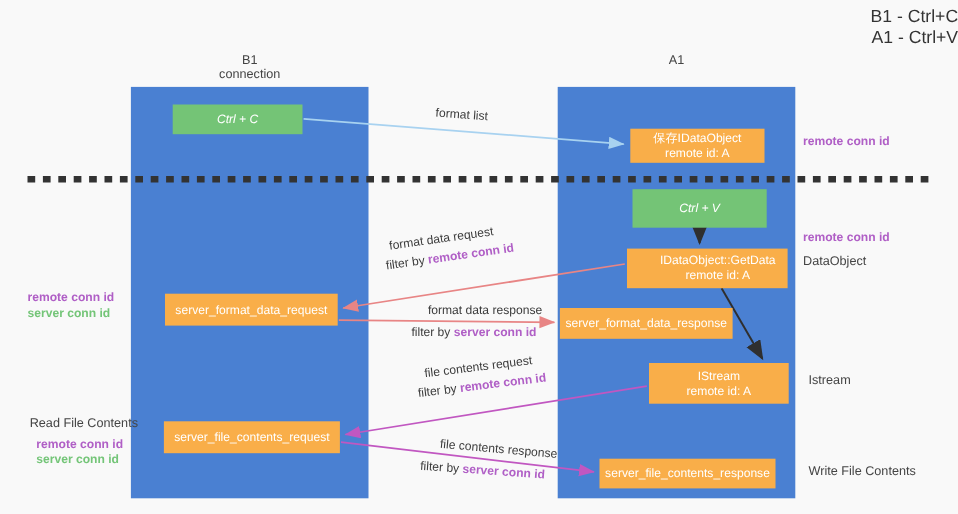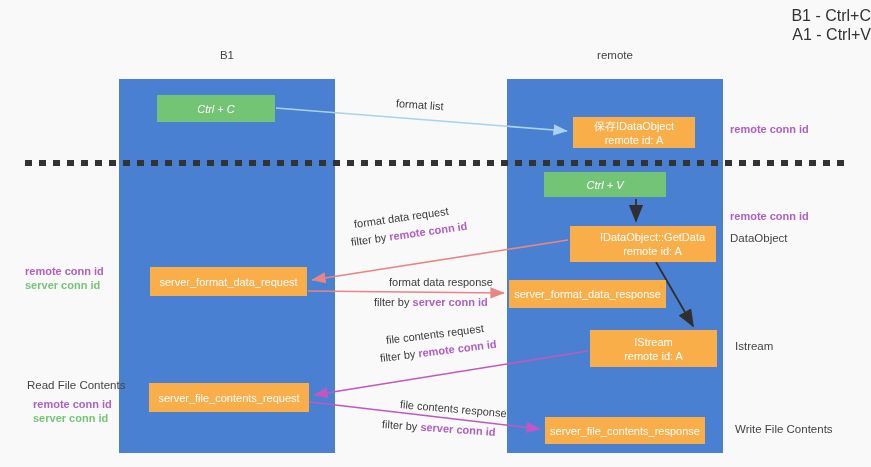--- a/index.html
+++ b/index.html
@@ -32,23 +32,24 @@
 
 <div id="stage">
 
   <div class="abs title">
     <div>B1 - Ctrl+C</div>
     <div>A1 - Ctrl+V</div>
   </div>
 
   <div class="abs lifeline-header" style="left:119px;">
     <div>B1</div>
+    <div>connection</div>
   </div>
   <div class="abs lifeline-header" style="left:507px;">
-    <div>remote</div>
+    <div>A1</div>
   </div>
 
   <div class="abs lifeline" style="left:119px;"></div>
   <div class="abs lifeline" style="left:507px;"></div>
 
   <svg class="arrows" width="871" height="467" viewBox="0 0 871 467">
     <defs>
       <marker id="mBlue" markerWidth="10" markerHeight="8" refX="8.5" refY="3.5" orient="auto">
         <path d="M0,0 L9,3.5 L0,7 Z" style="fill:var(--arrow-blue);"></path>
       </marker>
@@ -76,21 +77,21 @@
 
   <div class="abs node green" style="left:157px;top:95px;width:118px;height:27px;">
     <span>Ctrl + C</span>
   </div>
 
   <div class="abs node orange" style="left:573px;top:117px;width:122px;height:31px;">
     <span>保存IDataObject</span>
     <span>remote id: A</span>
   </div>
 
-  <div class="abs node green" style="left:544px;top:172px;width:122px;height:25px;text-align:right;">
+  <div class="abs node green" style="left:575px;top:172px;width:122px;height:35px;text-align:right;">
     <span>Ctrl + V</span>
   </div>
 
   <div class="abs node orange" style="left:570px;top:226px;width:146px;height:36px;padding-left:19px;">
     <span>IDataObject::GetData</span>
     <span>remote id: A</span>
   </div>
 
   <div class="abs node orange" style="left:150px;top:267px;width:157px;height:29px;">
     <span>server_format_data_request</span>

